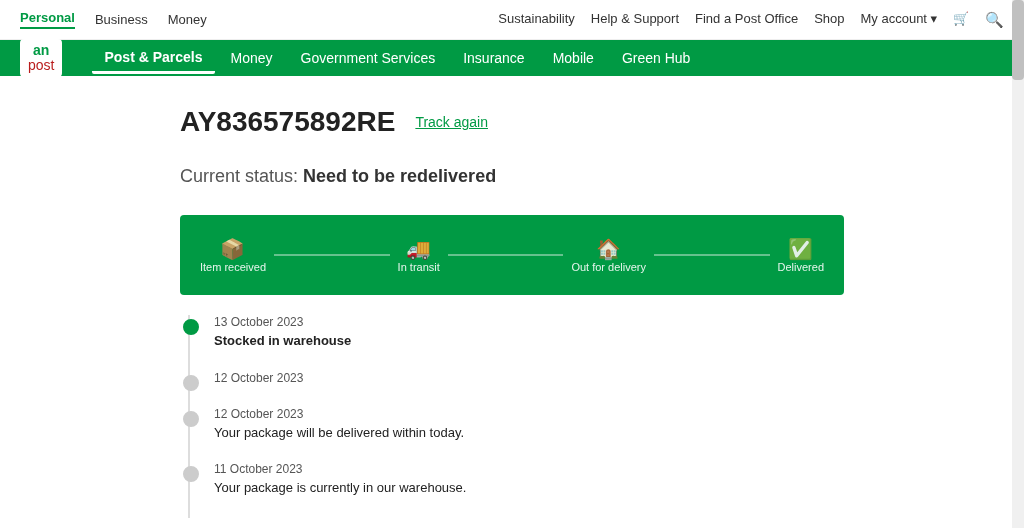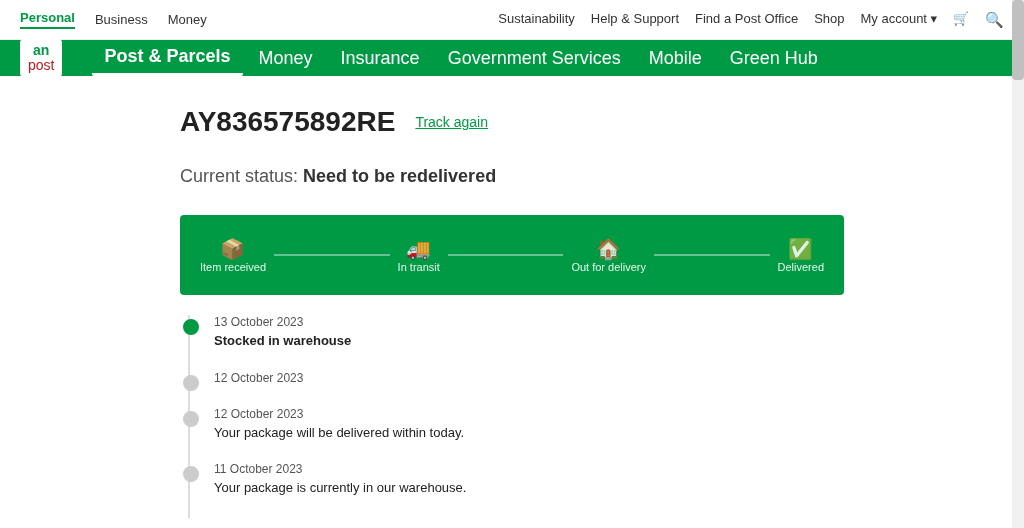--- a/index.html
+++ b/index.html
@@ -68,21 +68,21 @@
     .logo span:first-child { font-size: 14px; font-weight: bold; color: #009A44; }
     .logo span:last-child { font-size: 14px; font-weight: normal; color: #b91c1c; }
     .main-nav-links {
       display: flex;
       gap: 4px;
       align-items: center;
     }
     .main-nav-links a {
       text-decoration: none;
       color: white;
-      font-size: 18px;
+      font-size: 14px;
       padding: 6px 12px;
       border-radius: 2px;
     }
     .main-nav-links a.active {
       color: white;
       border-bottom: 3px solid white;
       font-weight: bold;
     }
 
     
@@ -220,22 +220,22 @@
 </div>
 
 <div class="main-nav">
   <div class="logo">
     <span>an</span>
     <span>post</span>
   </div>
   <div class="main-nav-links">
     <a href="#" class="active">Post &amp; Parcels</a>
     <a href="#">Money</a>
+    <a href="#">Government Services</a>
     <a href="#">Insurance</a>
-    <a href="#">Government Services</a>
     <a href="#">Mobile</a>
     <a href="#">Green Hub</a>
   </div>
 </div>
 
 <div class="content">
 
   <div class="tracking-header">
     <span class="tracking-number">AY836575892RE</span>
     <a href="#" class="track-again">Track again</a>

